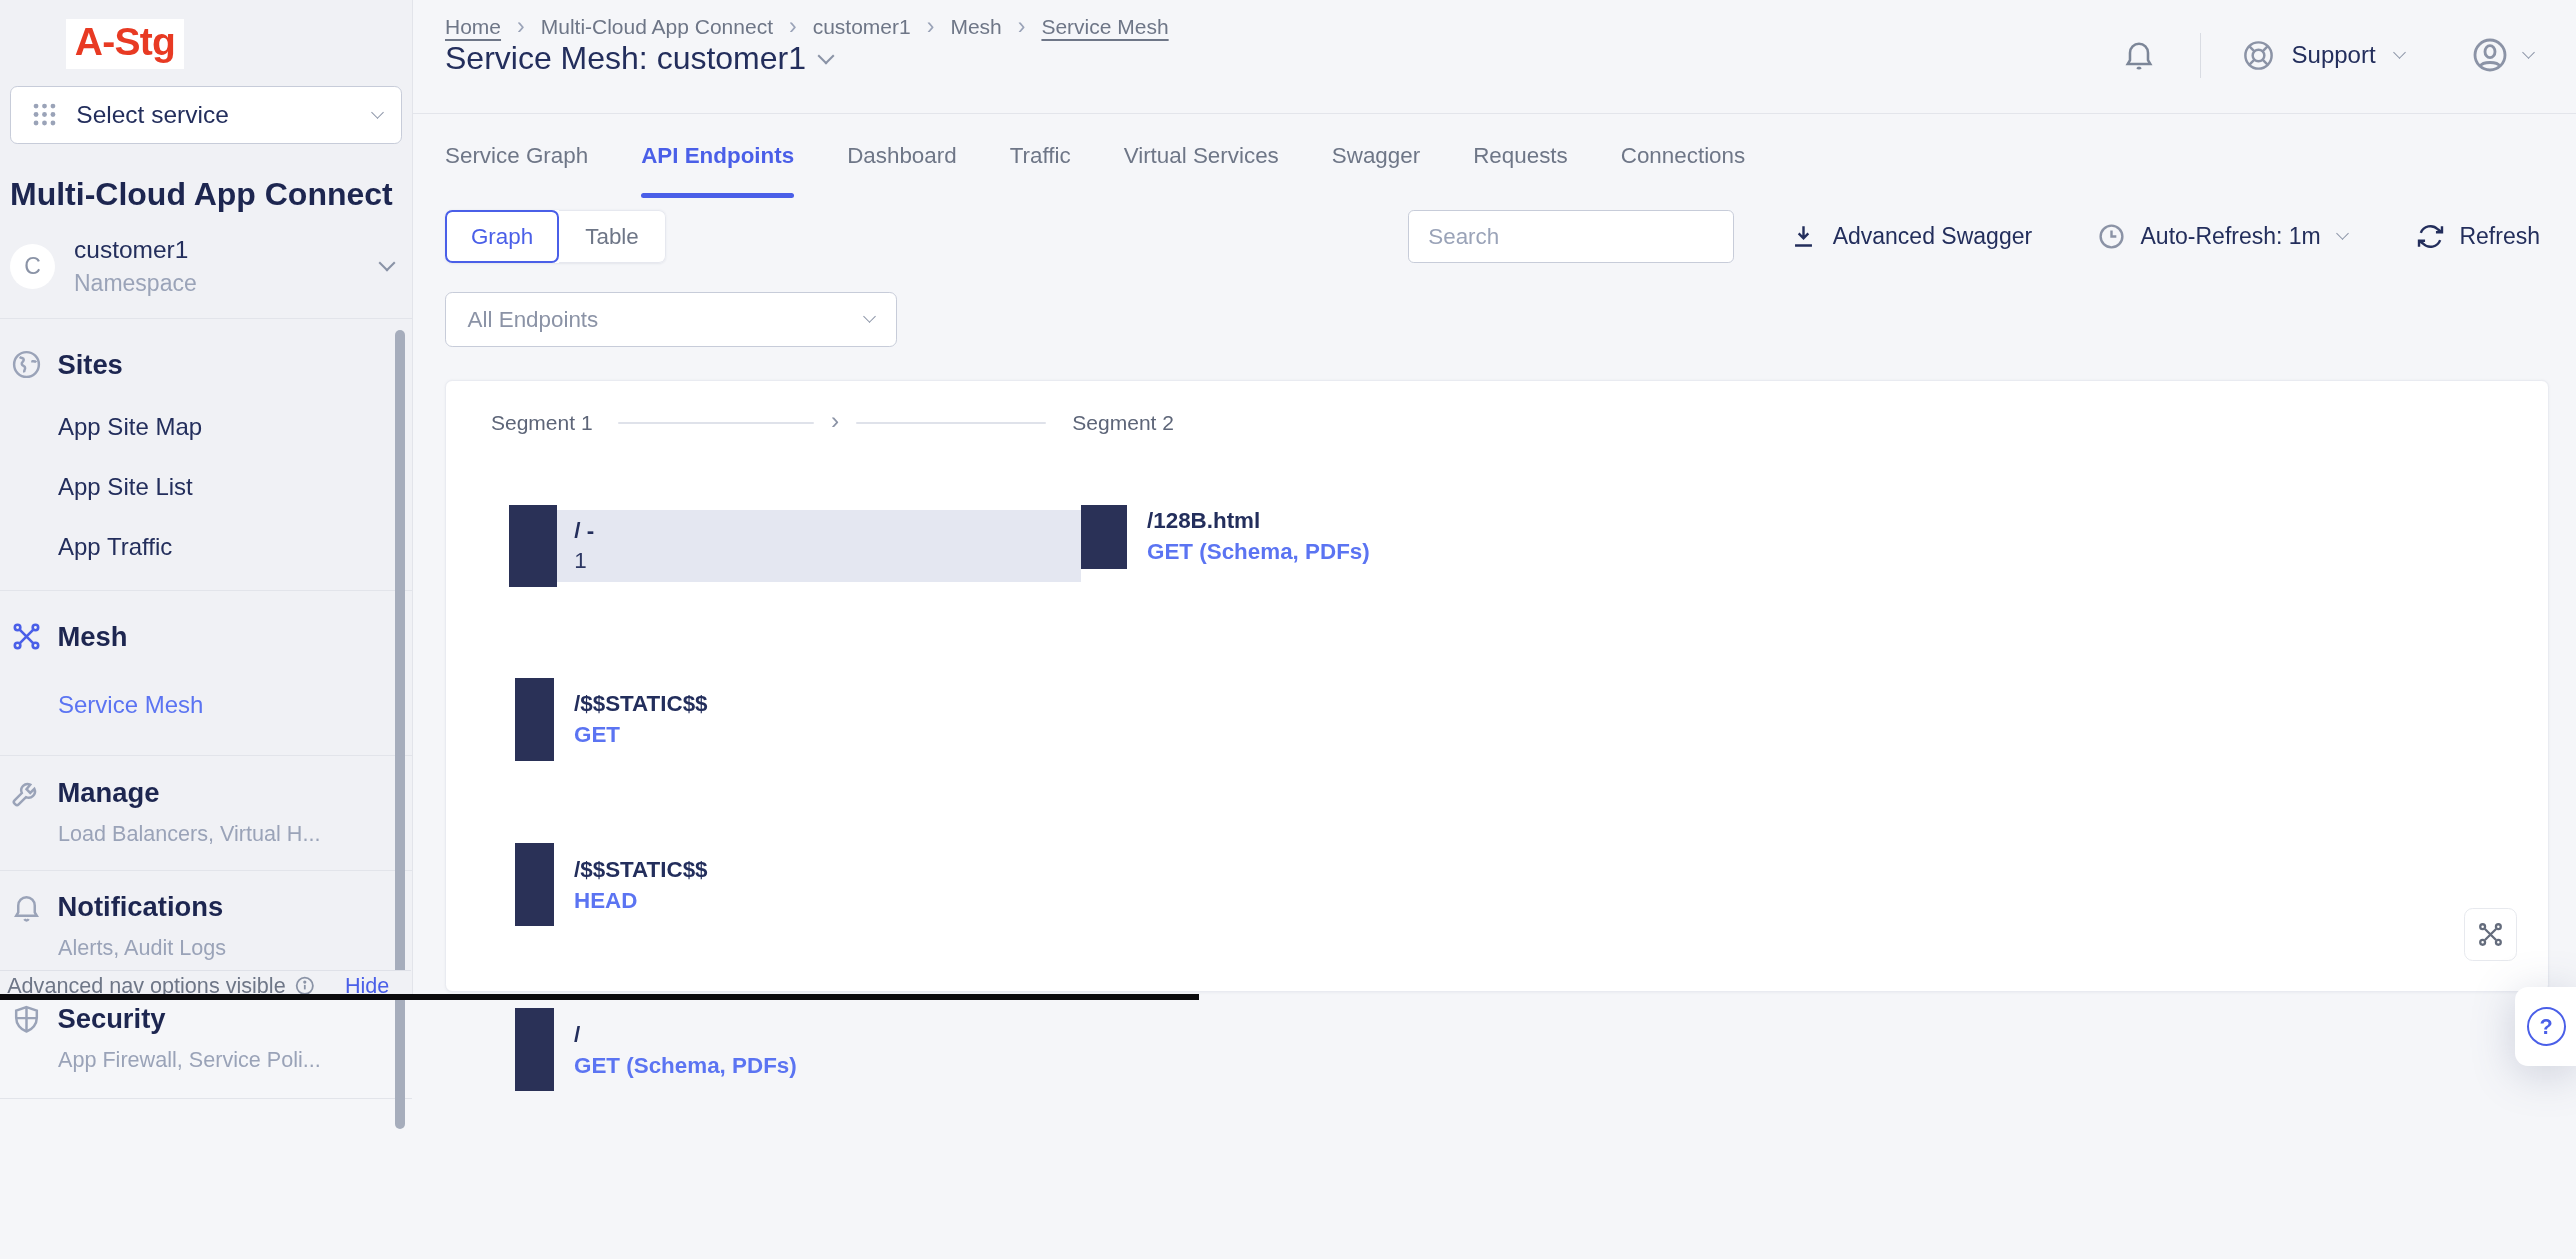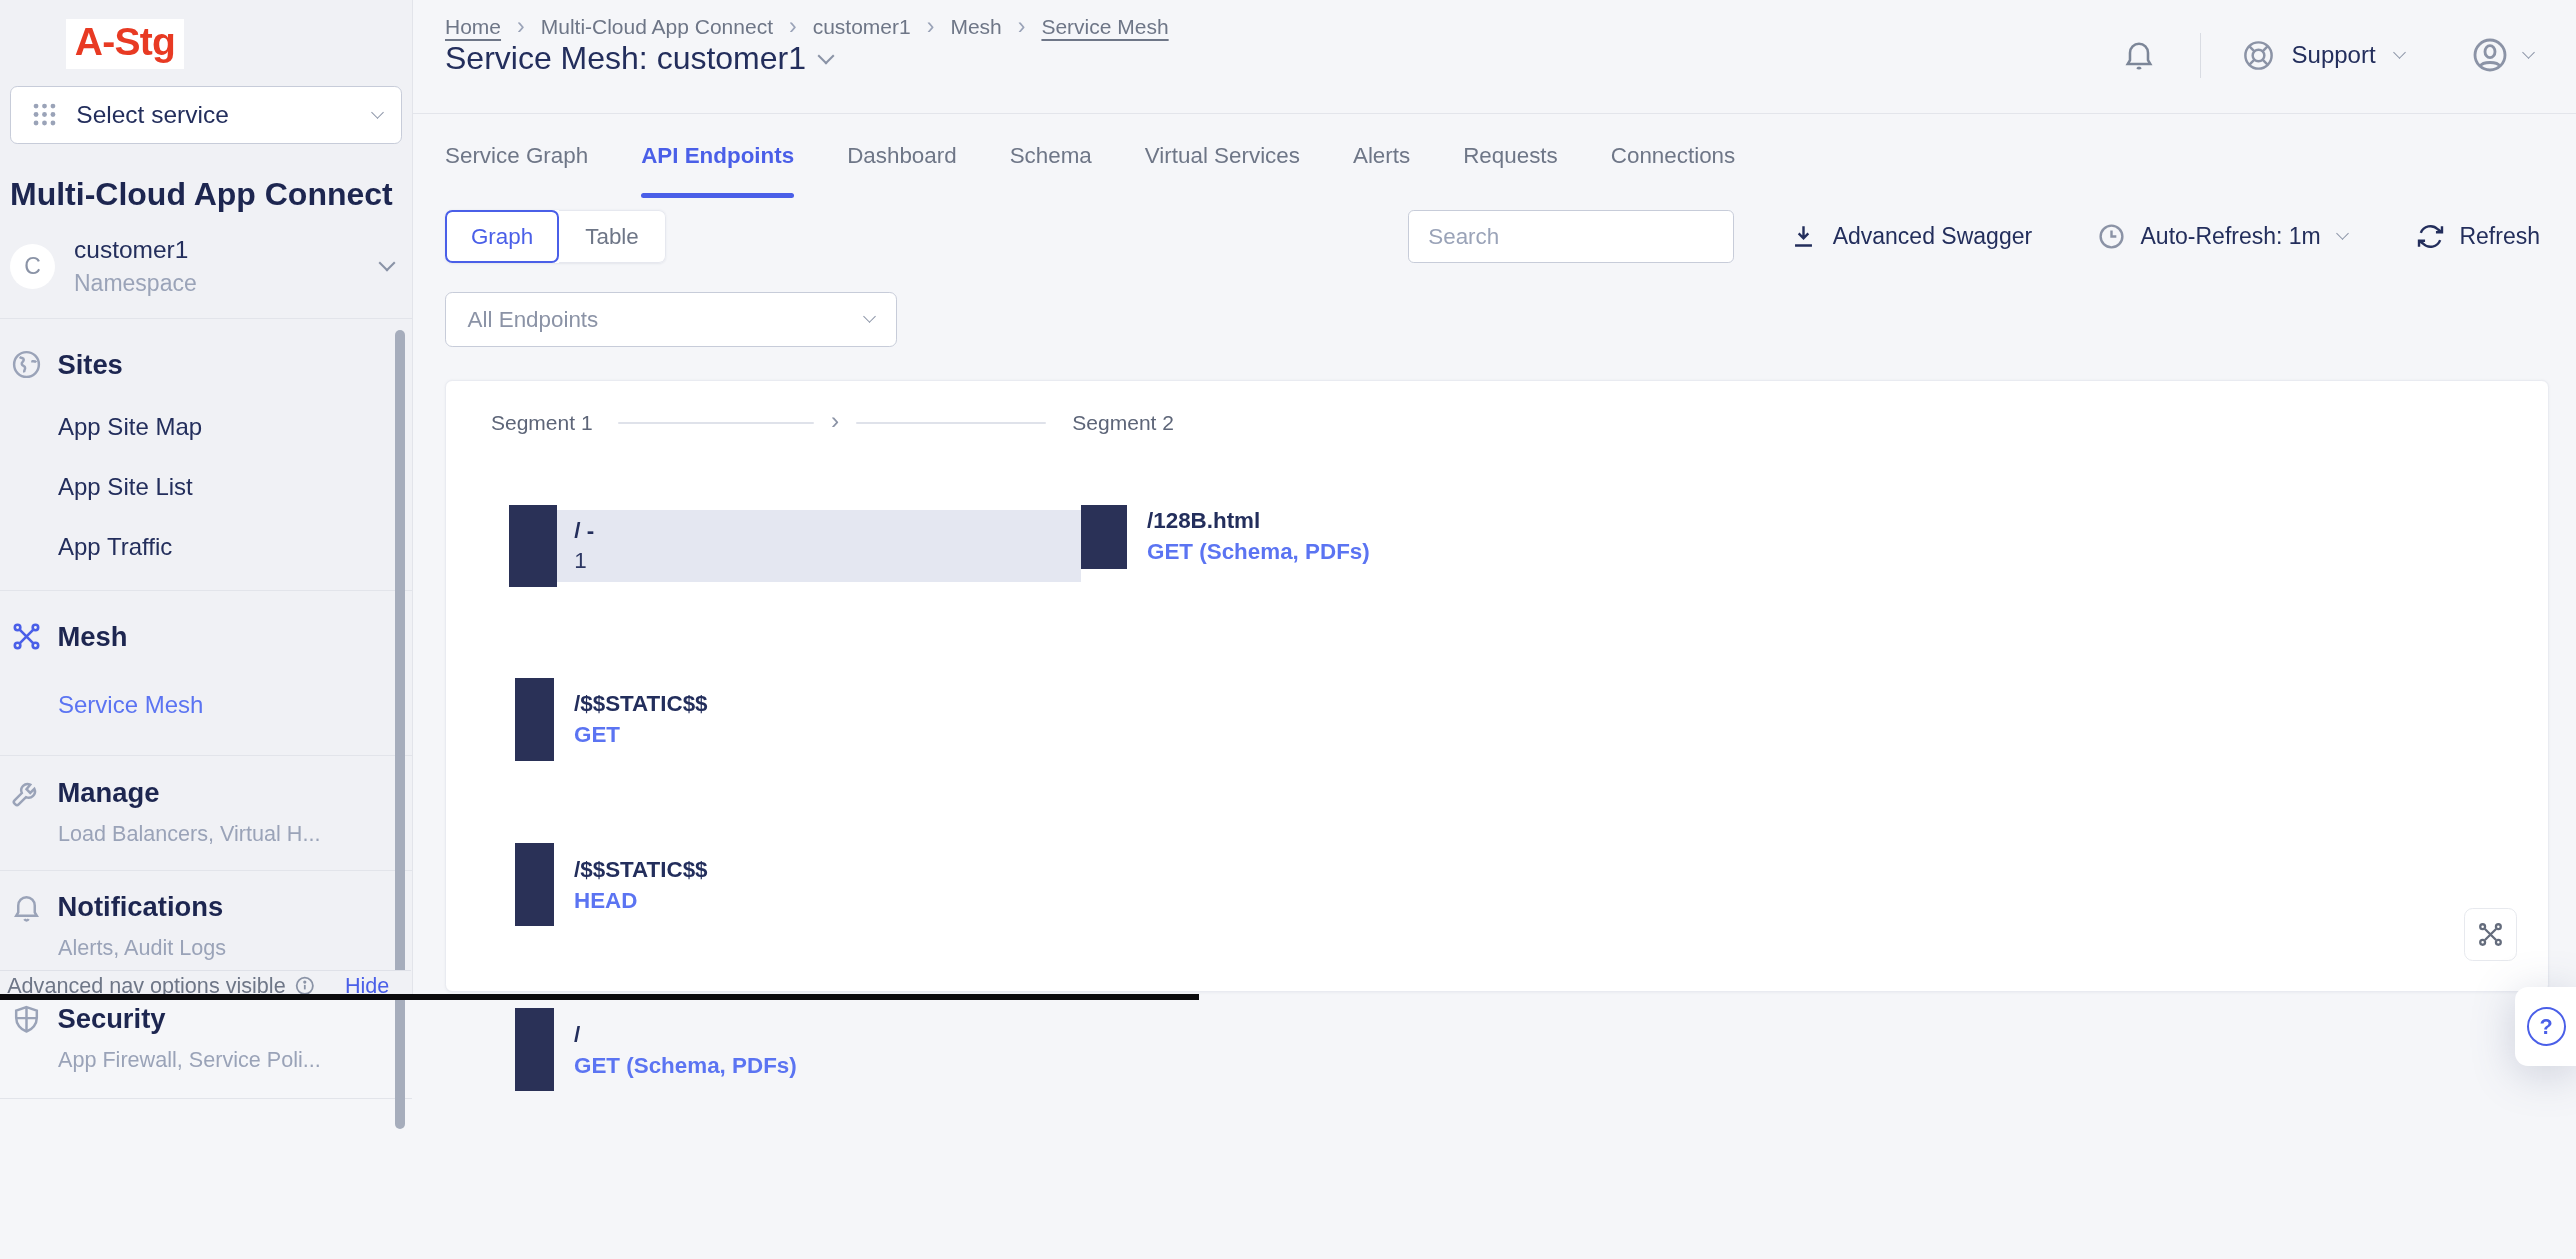--- a/index.html
+++ b/index.html
@@ -316,23 +316,23 @@
           </svg>
         </span>
         <span class="chev small"></span>
       </span>
     </div>
 
     <div class="tabs">
       <span class="tab">Service Graph</span>
       <span class="tab active">API Endpoints</span>
       <span class="tab">Dashboard</span>
-      <span class="tab">Schema</span>
+      <span class="tab">Traffic</span>
       <span class="tab">Virtual Services</span>
-      <span class="tab">Alerts</span>
+      <span class="tab">Swagger</span>
       <span class="tab">Requests</span>
       <span class="tab">Connections</span>
     </div>
 
     <div class="toolbar">
       <div class="toggle">
         <span class="seg seg-graph">Graph</span>
         <span class="seg seg-table">Table</span>
       </div>
       <div class="tb-spacer"></div>

